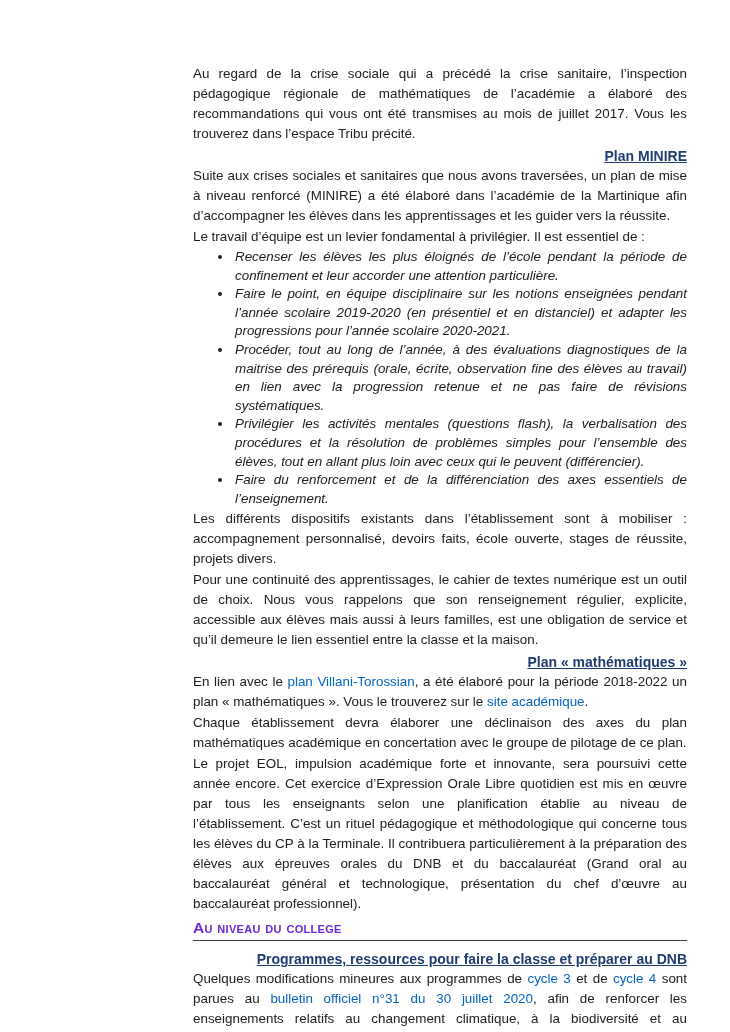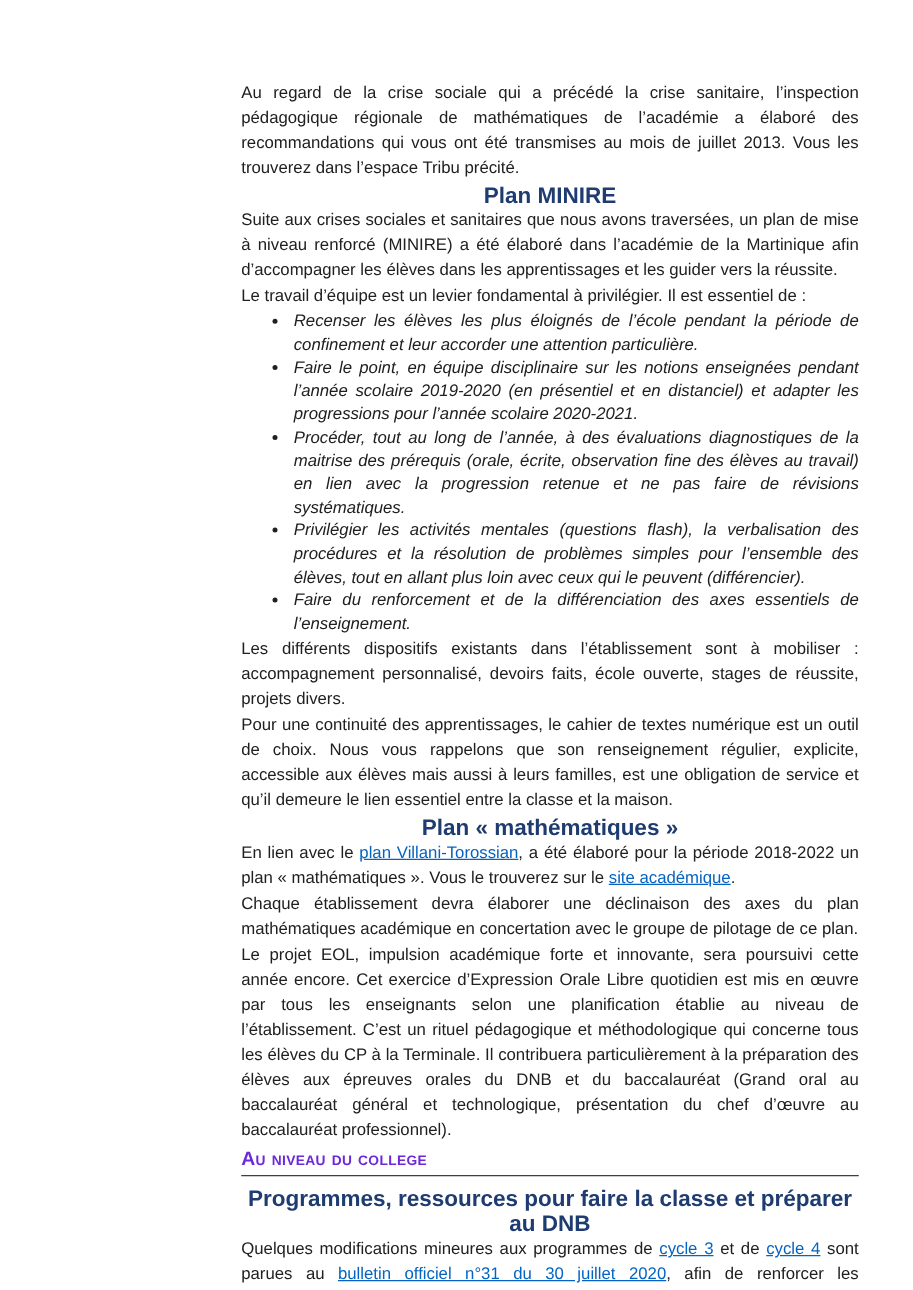--- a/index.html
+++ b/index.html
@@ -22,26 +22,27 @@
     width: 494px;
     font-size: 13.4px;
     line-height: 20px;
     color: var(--body-text, #202020);
   }
   .content p {
     margin: 0 0 1px 0;
     text-align: justify;
   }
   h3.blue-heading {
-    font-size: 18px;
+    font-size: 14px;
     line-height: 20px;
     font-weight: bold;
     color: var(--heading-blue, #1f3c71);
     margin: 2px 0 0 0;
-    text-align: center;
+    text-align: right;
+    text-decoration: underline;
   }
   ul.bullets {
     margin: 0 0 1px 0;
     padding: 0 0 0 40px;
     list-style: disc outside;
   }
   ul.bullets li {
     line-height: 18.6px;
     text-align: justify;
     padding-left: 2px;
@@ -54,31 +55,30 @@
     border-bottom: 1.5px solid var(--rule-color, #3f3f3f);
     font-variant: small-caps;
     font-weight: bold;
     font-size: 15.5px;
     line-height: 19px;
     letter-spacing: 0.3px;
     color: #6d28d9;
   }
   a.doclink {
     color: var(--link-blue, #0563c1);
-    text-decoration: underline;
     cursor: pointer;
   }
 </style>
 </head>
 <body>
 
 <div class="page">
   <div class="content">
 
-    <p>Au regard de la crise sociale qui a précédé la crise sanitaire, l’inspection pédagogique régionale de mathématiques de l’académie a élaboré des recommandations qui vous ont été transmises au mois de juillet 2013. Vous les trouverez dans l’espace Tribu précité.</p>
+    <p>Au regard de la crise sociale qui a précédé la crise sanitaire, l’inspection pédagogique régionale de mathématiques de l’académie a élaboré des recommandations qui vous ont été transmises au mois de juillet 2017. Vous les trouverez dans l’espace Tribu précité.</p>
 
     <h3 class="blue-heading">Plan MINIRE</h3>
     <p>Suite aux crises sociales et sanitaires que nous avons traversées, un plan de mise à niveau renforcé (MINIRE) a été élaboré dans l’académie de la Martinique afin d’accompagner les élèves dans les apprentissages et les guider vers la réussite.</p>
     <p>Le travail d’équipe est un levier fondamental à privilégier. Il est essentiel de :</p>
 
     <ul class="bullets">
       <li>Recenser les élèves les plus éloignés de l’école pendant la période de confinement et leur accorder une attention particulière.</li>
       <li>Faire le point, en équipe disciplinaire sur les notions enseignées pendant l’année scolaire 2019-2020 (en présentiel et en distanciel) et adapter les progressions pour l’année scolaire 2020-2021.</li>
       <li>Procéder, tout au long de l’année, à des évaluations diagnostiques de la maitrise des prérequis (orale, écrite, observation fine des élèves au travail) en lien avec la progression retenue et ne pas faire de révisions systématiques.</li>
       <li>Privilégier les activités mentales (questions flash), la verbalisation des procédures et la résolution de problèmes simples pour l’ensemble des élèves, tout en allant plus loin avec ceux qui le peuvent (différencier).</li>

